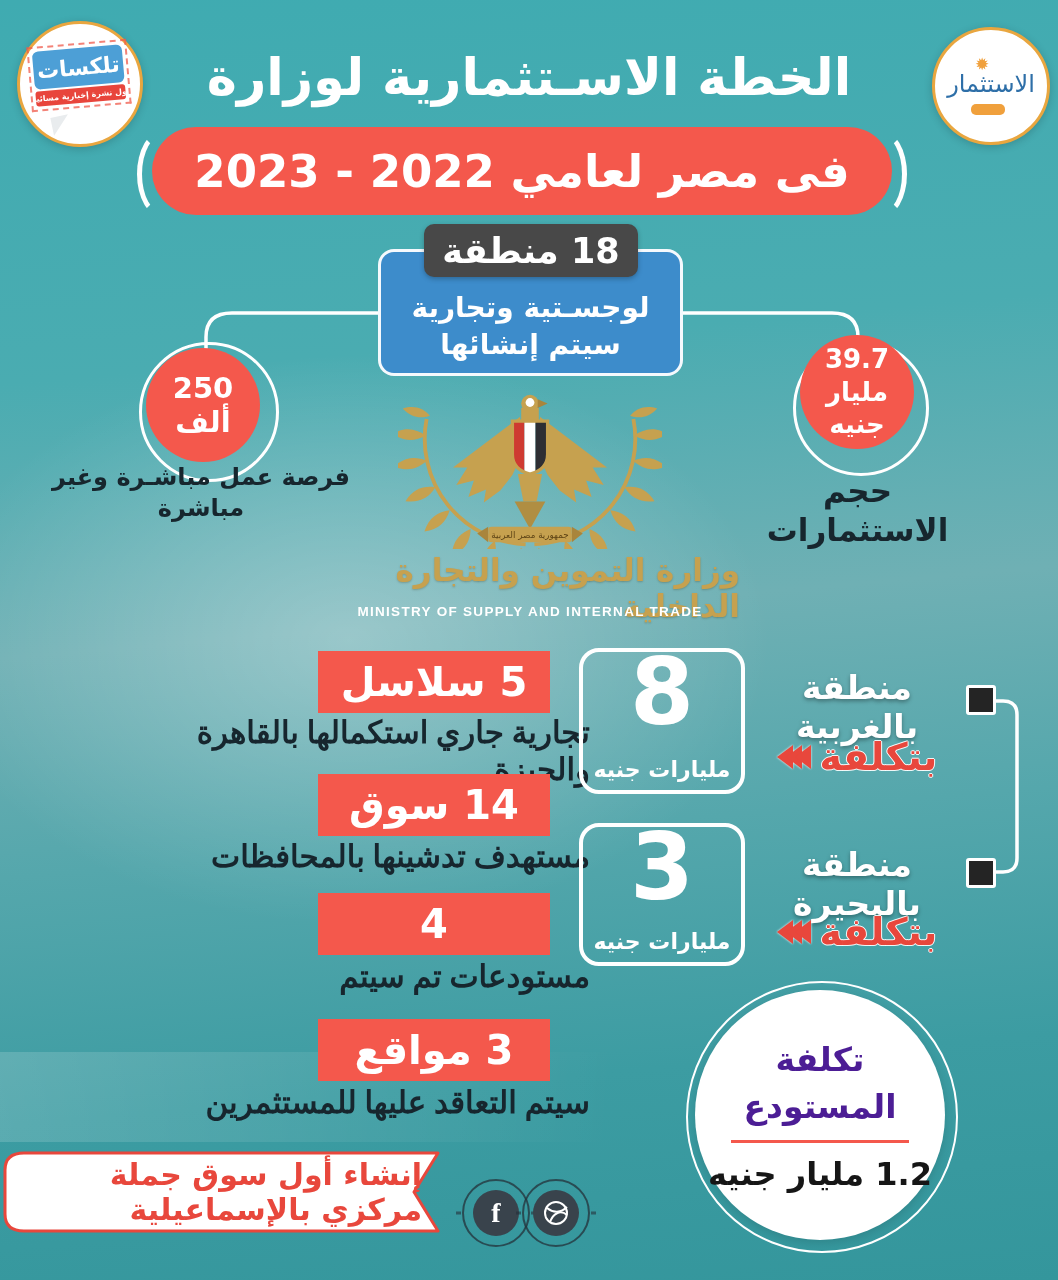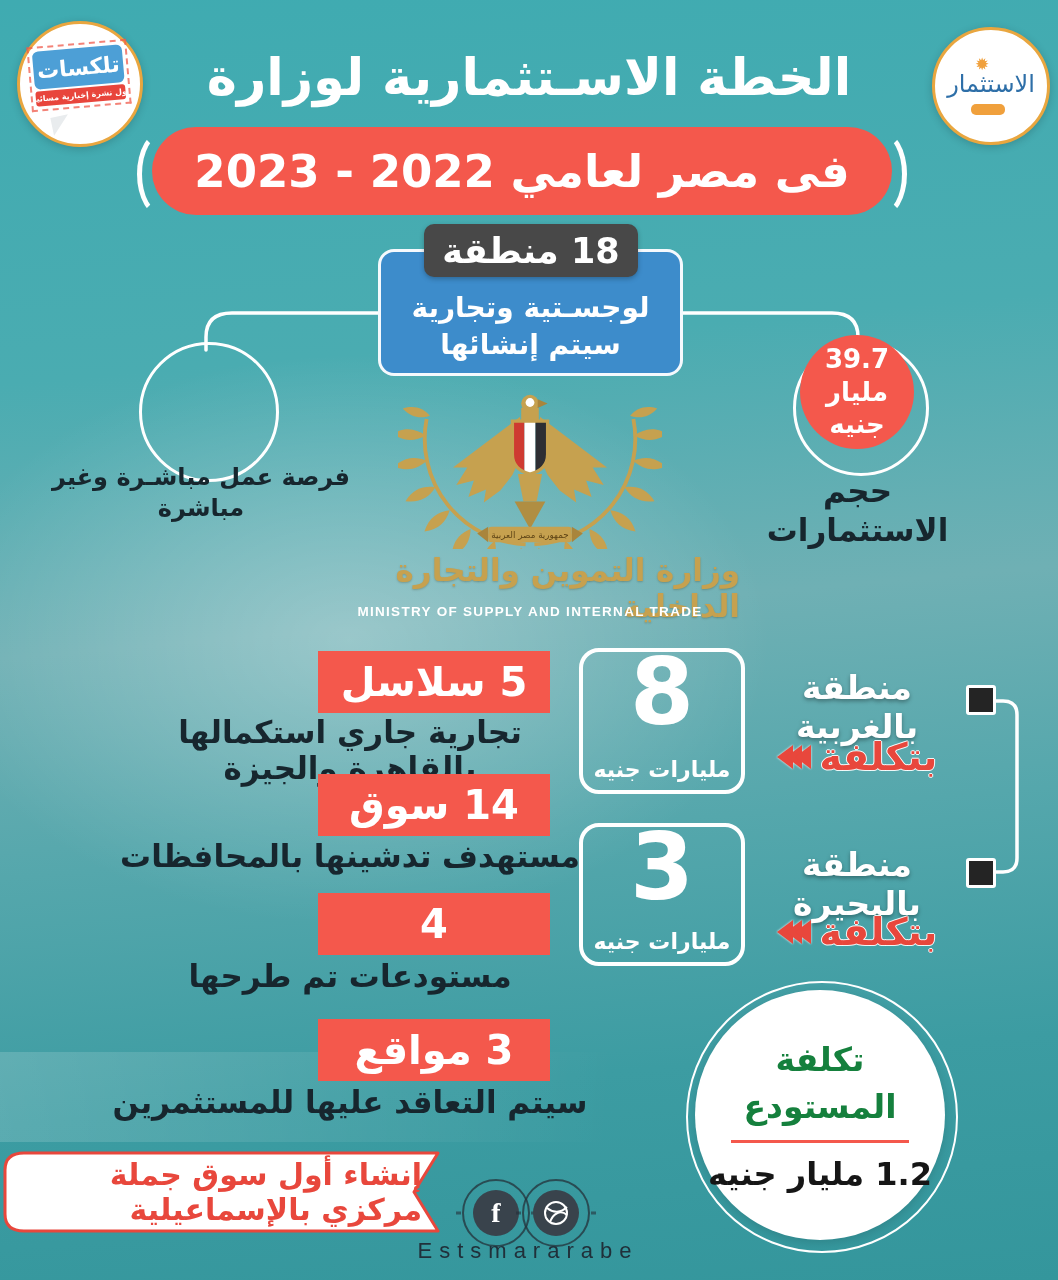--- a/index.html
+++ b/index.html
@@ -69,22 +69,22 @@
   
   .emblem{position:absolute;left:398px;top:366px;width:264px;height:183px;}
   .ministry-ar{position:absolute;left:320px;top:552px;width:420px;text-align:right;
     color:var(--gold,#C6A14F);font-size:31px;font-weight:bold;text-shadow:0 1px 2px rgba(60,40,0,.25);}
   .ministry-en{position:absolute;left:320px;top:604px;width:420px;text-align:center;color:#fff;
     font-family:"Liberation Sans",sans-serif;font-size:13.5px;font-weight:bold;letter-spacing:1.3px;}
 
   
   .stat-bar{position:absolute;left:318px;width:232px;height:62px;background:var(--accent-coral,#F4584C);
     display:flex;align-items:center;justify-content:center;color:#fff;font-size:40px;font-weight:bold;}
-  .stat-caption{position:absolute;left:110px;width:480px;text-align:center;
-    color:var(--dark-text,#17262E);font-size:31px;font-weight:bold;}
+  .stat-caption{position:absolute;left:110px;width:480px;text-align:right;
+    color:var(--dark-text,#17262E);font-size:31px;font-weight:bold;font-family:Liberation Serif, serif;}
 
   
   .cost-card{position:absolute;left:579px;width:166px;border:4px solid #fff;border-radius:20px;
     box-sizing:border-box;display:flex;flex-direction:column;align-items:center;color:#fff;}
   .cost-amount{font-size:92px;font-weight:bold;line-height:1.02;margin-top:-6px;}
   .cost-unit{font-size:22px;font-weight:bold;margin-top:auto;margin-bottom:8px;}
   .region-name{position:absolute;left:748px;width:218px;text-align:center;color:#fff;
     font-size:33px;font-weight:bold;text-shadow:0 2px 4px rgba(0,0,0,.35);}
   .cost-row{position:absolute;left:748px;width:218px;display:flex;direction:ltr;
     align-items:center;justify-content:center;}
@@ -94,21 +94,21 @@
   .chev + .chev{margin-left:-7px;}
   .cost-label{color:var(--accent-red,#E8473C);font-size:38px;font-weight:bold;
     text-shadow:1px 0 0 rgba(255,255,255,.9),-1px 0 0 rgba(255,255,255,.9),0 1px 0 rgba(255,255,255,.9),0 -1px 0 rgba(255,255,255,.9);text-align:center;}
   .conn-square{position:absolute;left:966px;width:30px;height:30px;background:#242424;
     border:3px solid #fff;border-radius:3px;box-sizing:border-box;}
 
   
   .wh-ring{left:686px;top:981px;width:268px;height:268px;border-width:2.5px;}
   .wh-circle{position:absolute;left:695px;top:990px;width:250px;height:250px;border-radius:50%;background:#fff;
     display:flex;flex-direction:column;align-items:center;justify-content:center;box-shadow:0 3px 10px rgba(0,0,0,.12);}
-  .wh-title{width:180px;text-align:center;color:#15803d;font-size:33px;font-weight:bold;line-height:1.4;}
+  .wh-title{width:180px;text-align:center;color:#4c1d95;font-size:33px;font-weight:bold;line-height:1.4;}
   .wh-divider{width:178px;height:3px;background:var(--accent-coral,#F4584C);margin:10px 0 12px;}
   .wh-value{color:#161616;font-size:32px;font-weight:bold;}
 
   
   .ribbon{position:absolute;left:0;top:1150px;width:470px;height:84px;}
   .ribbon-text{position:absolute;left:10px;top:1160px;width:412px;height:64px;display:flex;
     align-items:center;justify-content:center;color:var(--accent-red,#E8473C);font-size:30px;font-weight:bold;}
 
   
   .social{position:absolute;width:64px;height:64px;border:2px solid rgba(36,49,58,.75);border-radius:50%;
@@ -156,20 +156,21 @@
 
   <div class="page-title">الخطة الاسـتثمارية لوزارة التموين</div>
   <div class="pill">فى مصر لعامي 2022 - 2023</div>
 
   <div class="zones-card">
     <div class="zones-desc">لوجسـتية وتجارية سيتم إنشائها</div>
   </div>
   <div class="zones-badge">18 منطقة</div>
 
   <div class="ring jobs-ring"></div>
+  <div class="stat-circle jobs-circle">250 ألف</div>
   <div class="jobs-caption">فرصة عمل مباشـرة وغير مباشرة</div>
 
   <div class="ring invest-ring"></div>
   <div class="stat-circle invest-circle">39.7 مليار جنيه</div>
   <div class="invest-caption">حجم الاستثمارات</div>
 
   <svg class="emblem" viewBox="0 0 240 166">
     <defs>
       <path id="leaf" d="M0 0 C6 -9 7 -19 0 -30 C-7 -19 -6 -9 0 0 Z"></path>
       <clipPath id="shieldclip">
@@ -216,21 +217,21 @@
   <div class="ministry-ar">وزارة التموين والتجارة الداخلية</div>
   <div class="ministry-en">MINISTRY OF SUPPLY AND INTERNAL TRADE</div>
 
   <div class="stat-bar" style="top:651px">5 سلاسل</div>
   <div class="stat-caption" style="top:714px">تجارية جاري استكمالها بالقاهرة والجيزة</div>
 
   <div class="stat-bar" style="top:774px">14 سوق</div>
   <div class="stat-caption" style="top:838px">مستهدف تدشينها بالمحافظات</div>
 
   <div class="stat-bar" style="top:893px">4</div>
-  <div class="stat-caption" style="top:958px">مستودعات تم طرحها</div>
+  <div class="stat-caption" style="top:958px">مستودعات تم سيتم</div>
 
   <div class="stat-bar" style="top:1019px">3 مواقع</div>
   <div class="stat-caption" style="top:1084px">سيتم التعاقد عليها للمستثمرين</div>
 
   <div class="cost-card" style="top:648px;height:146px">
     <div class="cost-amount">8</div>
     <div class="cost-unit">مليارات جنيه</div>
   </div>
   <div class="region-name" style="top:668px">منطقة بالغربية</div>
   <div class="cost-row" style="top:735px">
@@ -277,15 +278,14 @@
   </div>
   <div class="social db">
     <div class="social-inner">
       <svg width="28" height="28" viewBox="0 0 28 28" fill="none" stroke="#fff" stroke-width="2">
         <circle cx="14" cy="14" r="11"></circle>
         <path d="M5 9 C 11 14, 19 14, 25 8"></path>
         <path d="M8 23 C 11 15, 18 10, 25 16"></path>
       </svg>
     </div>
   </div>
-  <div class="footer-handle">Estsmararabe</div>
 
 </div>
 
 </body></html>

